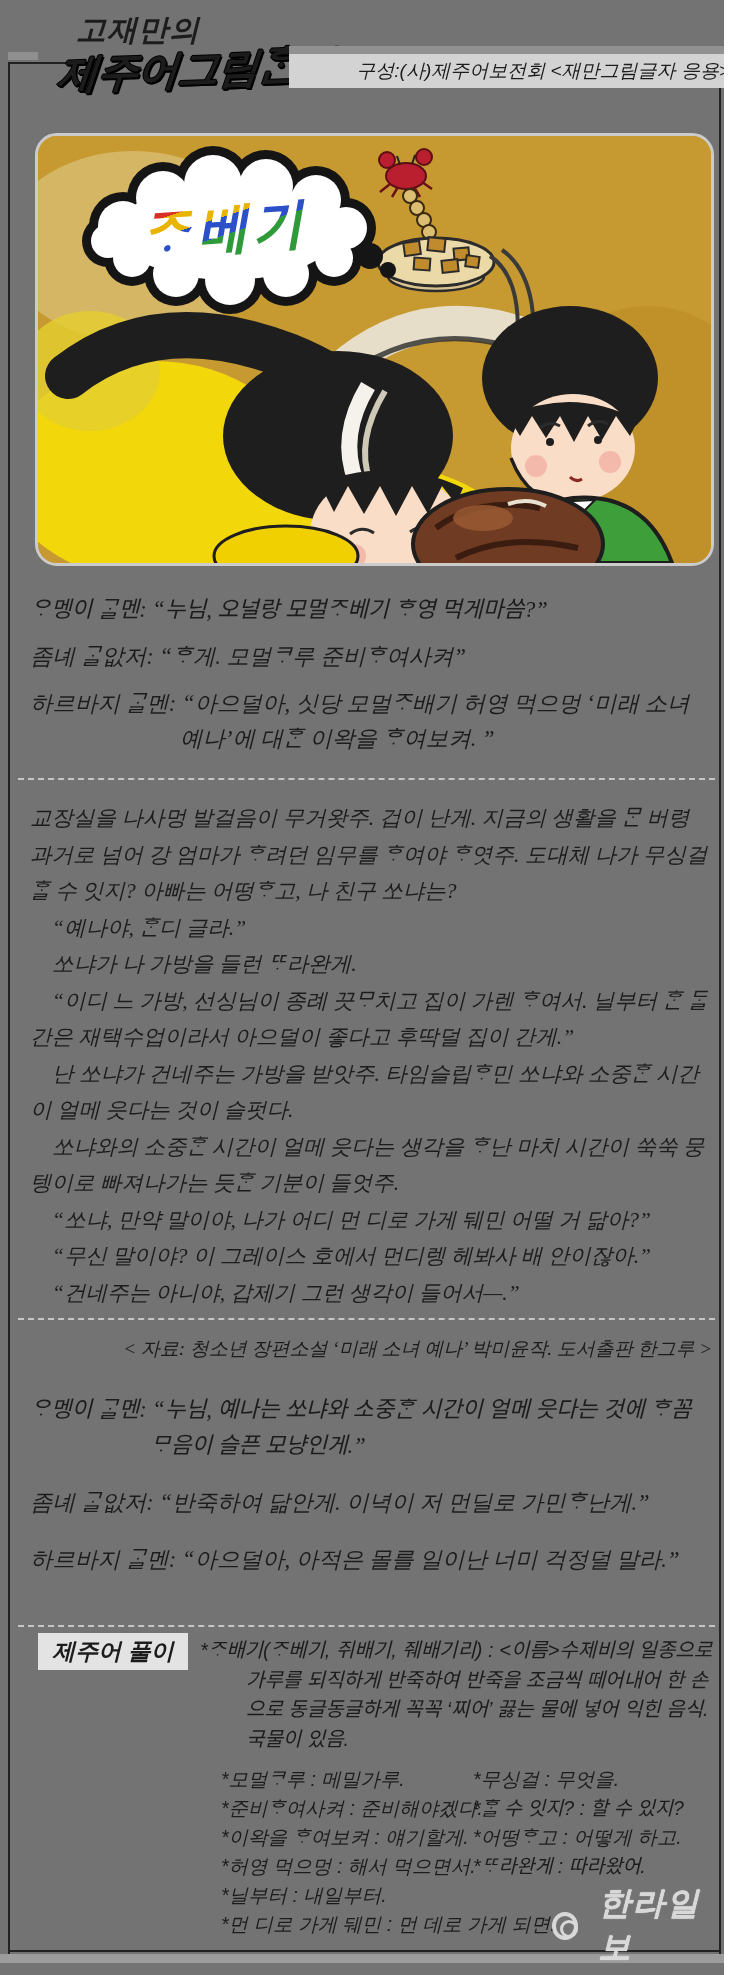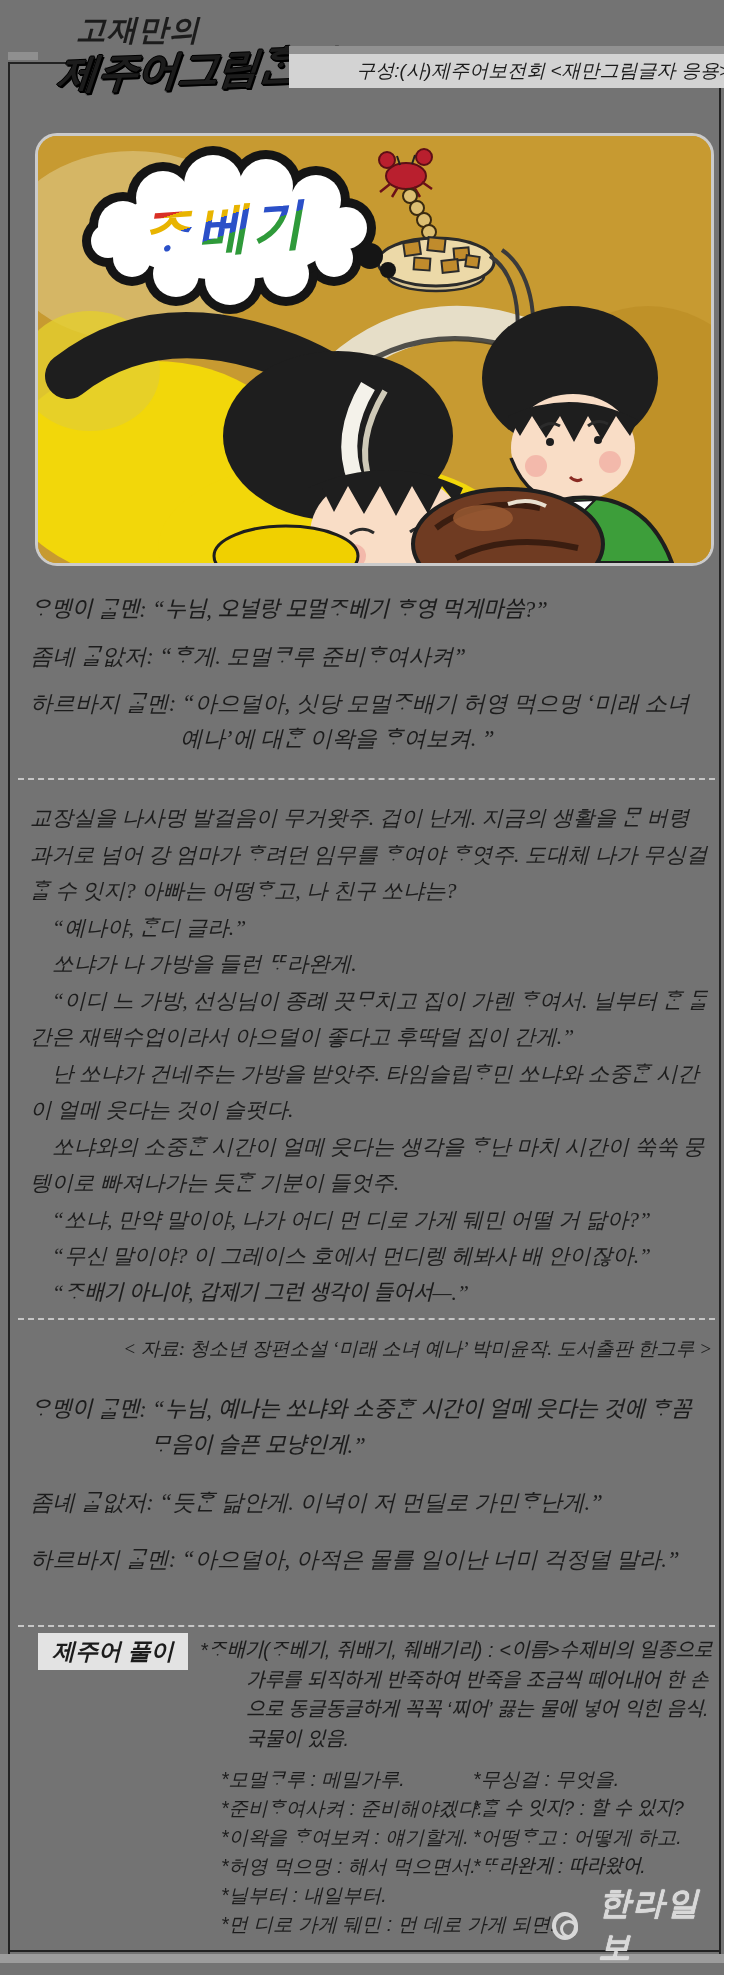--- a/index.html
+++ b/index.html
@@ -231,30 +231,30 @@
 
   <div class="prose">
     <p>교장실을 나사멍 발걸음이 무거왓주. 겁이 난게. 지금의 생활을 ᄆᆞᆫ 버령 과거로 넘어 강 엄마가 ᄒᆞ려던 임무를 ᄒᆞ여야 ᄒᆞ엿주. 도대체 나가 무싱걸 ᄒᆞᆯ 수 잇지? 아빠는 어떵ᄒᆞ고, 나 친구 쏘냐는?</p>
     <p class="ind">“예나야, ᄒᆞᆫ디 글라.”</p>
     <p class="ind">쏘냐가 나 가방을 들런 ᄄᆞ라완게.</p>
     <p class="ind">“이디 느 가방, 선싱님이 종례 끗ᄆᆞ치고 집이 가렌 ᄒᆞ여서. 닐부터 ᄒᆞᆫ ᄃᆞᆯ 간은 재택수업이라서 아으덜이 좋다고 후딱덜 집이 간게.”</p>
     <p class="ind">난 쏘냐가 건네주는 가방을 받앗주. 타임슬립ᄒᆞ민 쏘냐와 소중ᄒᆞᆫ 시간이 얼메 읏다는 것이 슬펏다.</p>
     <p class="ind">쏘냐와의 소중ᄒᆞᆫ 시간이 얼메 읏다는 생각을 ᄒᆞ난 마치 시간이 쑥쑥 뭉텡이로 빠져나가는 듯ᄒᆞᆫ 기분이 들엇주.</p>
     <p class="ind">“쏘냐, 만약 말이야, 나가 어디 먼 디로 가게 뒈민 어떨 거 닮아?”</p>
     <p class="ind">“무신 말이야? 이 그레이스 호에서 먼디렝 헤봐사 배 안이잖아.”</p>
-    <p class="ind">“ᄌᆞ배기 아니야, 갑제기 그런 생각이 들어서—.”</p>
+    <p class="ind">“건네주는 아니야, 갑제기 그런 생각이 들어서—.”</p>
   </div>
 
   <div class="divider div2"></div>
 
   <div class="source">&lt; 자료: 청소년 장편소설 ‘미래 소녀 예나’ 박미윤작. 도서출판 한그루 &gt;</div>
 
   <div class="dlg2">
     <p class="hang120">ᄋᆞ멩이 ᄀᆞᆯ멘: “누님, 예나는 쏘냐와 소중ᄒᆞᆫ 시간이 얼메 읏다는 것에 ᄒᆞ꼼 ᄆᆞ음이 슬픈 모냥인게.”</p>
-    <p>좀녜 ᄀᆞᆯ앖저: “듯ᄒᆞᆫ 닮안게. 이녁이 저 먼딜로 가민ᄒᆞ난게.”</p>
+    <p>좀녜 ᄀᆞᆯ앖저: “반죽하여 닮안게. 이녁이 저 먼딜로 가민ᄒᆞ난게.”</p>
     <p>하르바지 ᄀᆞᆯ멘: “아으덜아, 아적은 몰를 일이난 너미 걱정덜 말라.”</p>
   </div>
 
   <div class="divider div3"></div>
 
   <div class="gloss-label sans">제주어 풀이</div>
   <div class="gloss-entry sans">*ᄌᆞ배기(ᄌᆞ베기, 쥐배기, 줴배기리) : &lt;이름&gt;수제비의 일종으로 가루를 되직하게 반죽하여 반죽을 조금씩 떼어내어 한 손으로 동글동글하게 꼭꼭 ‘찌어’ 끓는 물에 넣어 익힌 음식. 국물이 있음.</div>
 
   <div class="vocab sans">
     <div class="vocab-grid">

